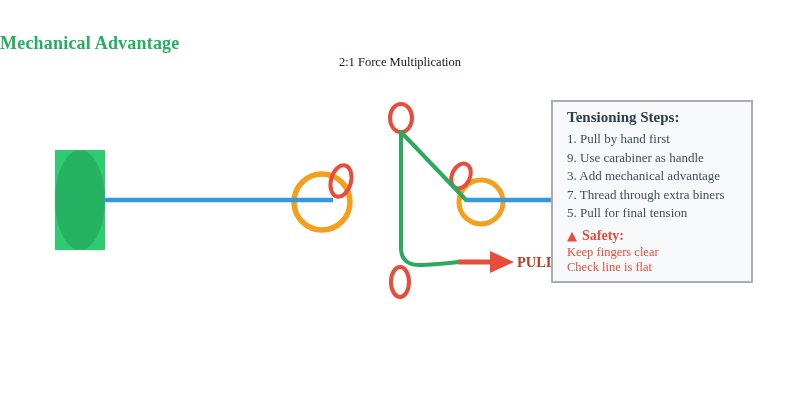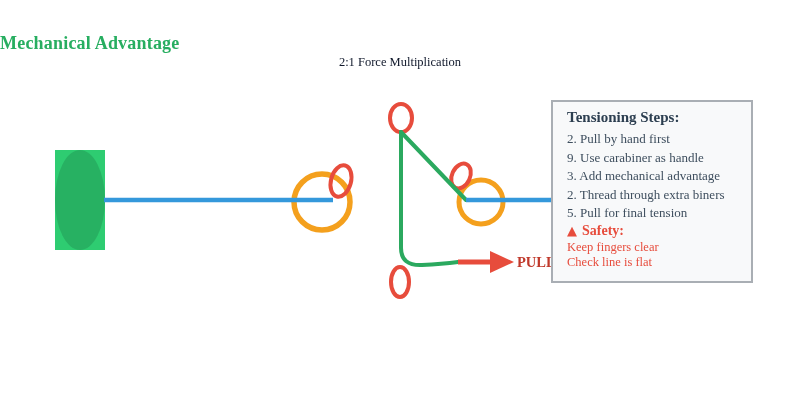--- a/index.html
+++ b/index.html
@@ -50,20 +50,21 @@
     list-style: none;
     margin: 0; padding: 0;
   }
   .steps li {
     font-size: 13px;
     line-height: 18.5px;
     color: #3e4e5e;
     white-space: nowrap;
   }
   .safety-heading-row {
+    margin-top: 5px;
     font-size: 14px;
     font-weight: bold;
     color: #e74c3c;
   }
   .warning-glyph {
     font-family: "DejaVu Sans", sans-serif;
     font-size: 13px;
     color: #e74c3c;
     margin-right: 5px;
   }
@@ -107,24 +108,24 @@
 
     <text x="517" y="267" font-size="14.5" font-weight="bold" font-family="Liberation Serif, DejaVu Serif, serif" fill="#c0392b">PULL</text>
   </svg>
 
   <div class="title">Mechanical Advantage</div>
   <div class="subtitle">2:1 Force Multiplication</div>
 
   <div class="panel">
     <div class="panel-heading">Tensioning Steps:</div>
     <ul class="steps">
-      <li>2. Pull by hand first</li>
+      <li>1. Pull by hand first</li>
       <li>9. Use carabiner as handle</li>
       <li>3. Add mechanical advantage</li>
-      <li>2. Thread through extra biners</li>
+      <li>7. Thread through extra biners</li>
       <li>5. Pull for final tension</li>
     </ul>
     <div class="safety-heading-row">
       <span class="warning-glyph">▲</span><span>Safety:</span>
     </div>
     <ul class="safety-list">
       <li>Keep fingers clear</li>
       <li>Check line is flat</li>
     </ul>
   </div>

